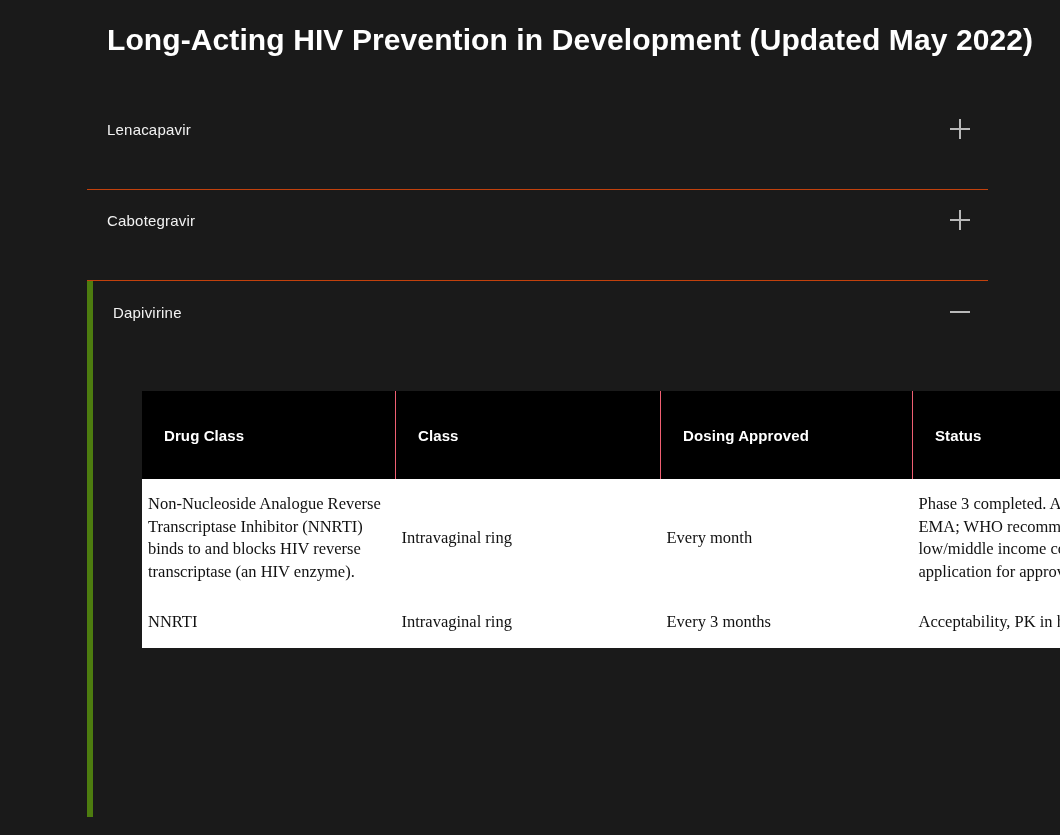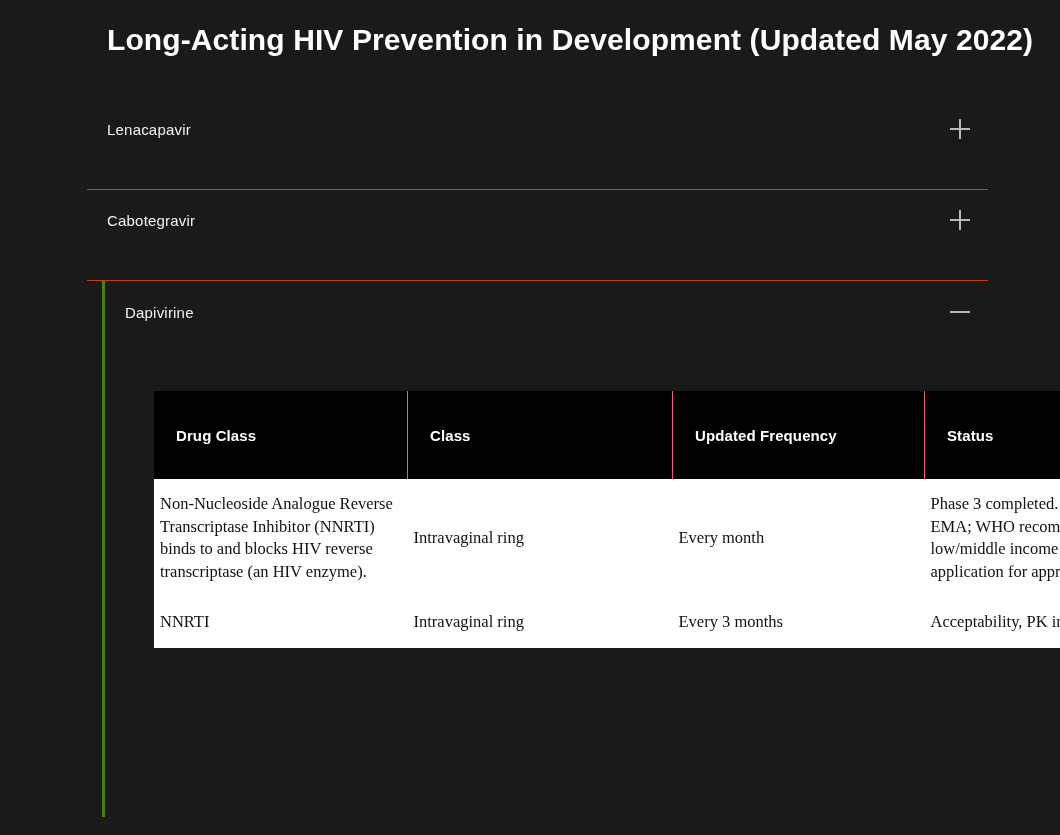--- a/index.html
+++ b/index.html
@@ -40,23 +40,22 @@
   .acc-item {
     position: relative;
     box-sizing: border-box;
   }
   .acc-item.collapsed {
     border-bottom: 1px solid #c2410c;
     height: 91px;
     text-align: right;
   }
   .acc-item.expanded {
-    border-left: 3px solid #4d7c0f;
+    border-left: 6px solid #4d7c0f;
     min-height: 536px;
-    margin-left: 15px;
   }
   .acc-header {
     position: relative;
     height: 59px;
     display: flex;
     align-items: center;
     cursor: pointer;
     padding-left: 20px;
     box-sizing: border-box;
   }
@@ -179,21 +178,21 @@
           <span class="bar-h"></span>
         </span>
       </div>
 
       <div class="acc-body">
         <table class="drug-table">
           <thead>
             <tr>
               <th class="col-drugclass">Drug Class</th>
               <th class="col-route">Class</th>
-              <th class="col-dosing">Updated Frequency</th>
+              <th class="col-dosing">Dosing Approved</th>
               <th class="col-status">Status</th>
             </tr>
           </thead>
           <tbody>
             <tr class="row-first">
               <td>Non-Nucleoside Analogue Reverse Transcriptase Inhibitor (NNRTI) binds to and blocks HIV reverse transcriptase (an HIV enzyme).</td>
               <td>Intravaginal ring</td>
               <td>Every month</td>
               <td>Phase 3 completed. Approved by EMA; WHO recommends for low/middle income countries; FDA application for approval withdrawn</td>
             </tr>

